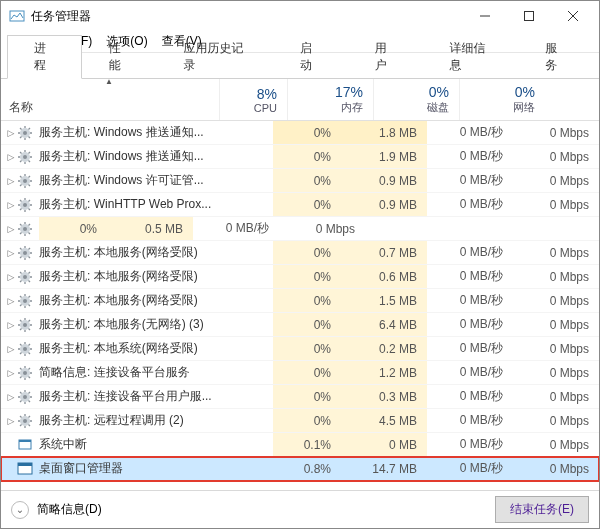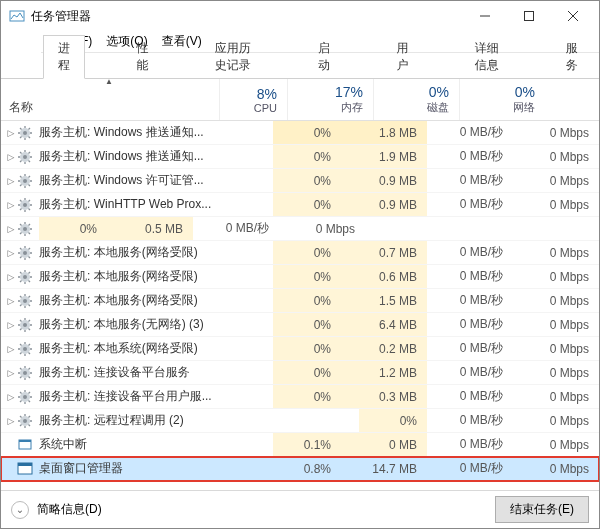--- a/index.html
+++ b/index.html
@@ -5,21 +5,21 @@
     * { margin: 0; padding: 0; box-sizing: border-box; font-family: "Microsoft YaHei", "Segoe UI", sans-serif; font-size: 12px; }
     body { background: #fff; width: 600px; height: 529px; overflow: hidden; border: 1px solid #888; display: flex; flex-direction: column; }
     .titlebar { height: 30px; display: flex; align-items: center; padding: 0 4px 0 8px; }
     .titlebar .app-icon { width: 16px; height: 16px; margin-right: 6px; }
     .titlebar .title { flex: 0 0 auto; }
     .titlebar .spacer { flex: 1; }
     .titlebar .winbtn { width: 44px; height: 28px; display: flex; align-items: center; justify-content: center; }
     .menubar { height: 22px; display: flex; align-items: center; padding: 0 6px; gap: 2px; border-bottom: 1px solid #e6e6e6; margin-left: 40px; }
     .menubar .menu-item { padding: 2px 6px; }
     .tabbar { height: 26px; display: flex; align-items: flex-end; padding: 2px 6px 0 6px; border-bottom: 1px solid #d0d0d0; gap: 0; }
-    .tabbar .tab { padding: 4px 14px; border: 1px solid transparent; color: #333; position: relative; top: 1px; margin-left: 36px; }
+    .tabbar .tab { padding: 4px 26px; border: 1px solid transparent; color: #333; position: relative; top: 1px; }
     .tabbar .tab.active { border: 1px solid #d0d0d0; border-bottom: 1px solid #fff; background: #fff; }
     .header-row { display: flex; align-items: stretch; border-bottom: 1px solid #e0e0e0; height: 42px; position: relative; }
     .header-row .sort-ind { position: absolute; left: 104px; top: -2px; font-size: 8px; color: #555; }
     .header-row .col-name { flex: 0 0 218px; display: flex; align-items: flex-end; padding: 0 8px 4px 8px; color: #444; }
     .header-row .col { display: flex; flex-direction: column; align-items: flex-end; justify-content: center; padding: 4px 10px 4px 0; border-left: 1px solid #eee; color: #1a4e88; }
     .header-row .col.dim { color: #1a4e88; }
     .header-row .col .pct { font-size: 14px; }
     .header-row .col .lbl { font-size: 11px; color: #556; }
     .col-cpu { flex: 0 0 68px; }
     .col-mem { flex: 0 0 86px; }
@@ -37,21 +37,21 @@
     .row .cell.cpu { flex: 0 0 68px; background: #fff5d7; }
     .row .cell.mem { flex: 0 0 86px; background: #fff5d7; }
     .row .cell.disk { flex: 0 0 86px; }
     .row .cell.net { flex: 0 0 86px; }
     .row.firstcut .cell.cpu, .row.firstcut .cell.mem { background: #fff1c7; }
     .row.selected { background: #cce8ff; outline: 2px solid #e23b2e; outline-offset: -1px; }
     .row.selected .cell { background: transparent !important; }
     .statusbar { height: 38px; border-top: 1px solid #d9d9d9; display: flex; align-items: center; padding: 0 10px; }
     .statusbar .chev { width: 18px; height: 18px; border: 1px solid #bbb; border-radius: 9px; display: flex; align-items: center; justify-content: center; margin-right: 8px; font-size: 10px; color: #666; }
     .statusbar .spacer { flex: 1; }
-    .statusbar .end-btn { padding: 4px 14px; border: 1px solid #adadad; background: #e1e1e1; color: #000000; }
+    .statusbar .end-btn { padding: 4px 14px; border: 1px solid #adadad; background: #e1e1e1; color: #4c1d95; }
     svg { display: block; }
   </style>
 </head>
 <body>
 
 <div class="titlebar">
   <span class="app-icon">
     <svg width="16" height="16" viewBox="0 0 16 16">
         <rect x="1" y="3" width="14" height="10" fill="none" stroke="#4a90c0" stroke-width="1"></rect>
         <polyline points="2,11 5,7 8,9 11,5 14,10" fill="none" stroke="#4a90c0" stroke-width="1"></polyline>
@@ -365,21 +365,21 @@
             <line x1="8" y1="13" x2="8" y2="15"></line>
             <line x1="1" y1="8" x2="3" y2="8"></line>
             <line x1="13" y1="8" x2="15" y2="8"></line>
             <line x1="3" y1="3" x2="4.5" y2="4.5"></line>
             <line x1="11.5" y1="11.5" x2="13" y2="13"></line>
             <line x1="13" y1="3" x2="11.5" y2="4.5"></line>
             <line x1="4.5" y1="11.5" x2="3" y2="13"></line>
           </g>
         </svg>
       </span>
-      <span class="pname">服务主机: 连接设备平台服务</span>
+      <span class="pname">简略信息: 连接设备平台服务</span>
       <span class="cell cpu col-cpu">0%</span>
       <span class="cell mem col-mem">1.2 MB</span>
       <span class="cell disk col-disk">0 MB/秒</span>
       <span class="cell net col-net">0 Mbps</span>
     </div>
     <div class="row">
       <span class="expander">▷</span>
       <span class="picon">
         <svg width="16" height="16" viewBox="0 0 16 16">
           <circle cx="8" cy="8" r="5" fill="#cfd6dc"></circle>
@@ -415,20 +415,21 @@
             <line x1="13" y1="8" x2="15" y2="8"></line>
             <line x1="3" y1="3" x2="4.5" y2="4.5"></line>
             <line x1="11.5" y1="11.5" x2="13" y2="13"></line>
             <line x1="13" y1="3" x2="11.5" y2="4.5"></line>
             <line x1="4.5" y1="11.5" x2="3" y2="13"></line>
           </g>
         </svg>
       </span>
       <span class="pname">服务主机: 远程过程调用 (2)</span>
       <span class="cell cpu col-cpu">0%</span>
+      <span class="cell mem col-mem">4.5 MB</span>
       <span class="cell disk col-disk">0 MB/秒</span>
       <span class="cell net col-net">0 Mbps</span>
     </div>
     <div class="row">
       <span class="expander"></span>
       <span class="picon">
         <svg width="16" height="16" viewBox="0 0 16 16">
           <rect x="2" y="3" width="12" height="9" fill="#fff" stroke="#3a7fb0" stroke-width="1"></rect>
           <rect x="2" y="3" width="12" height="2" fill="#3a7fb0"></rect>
         </svg>

